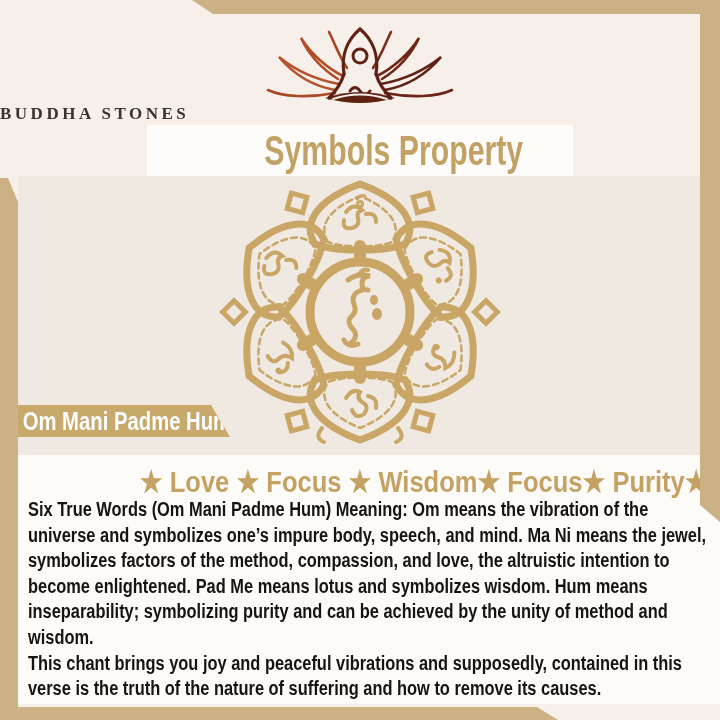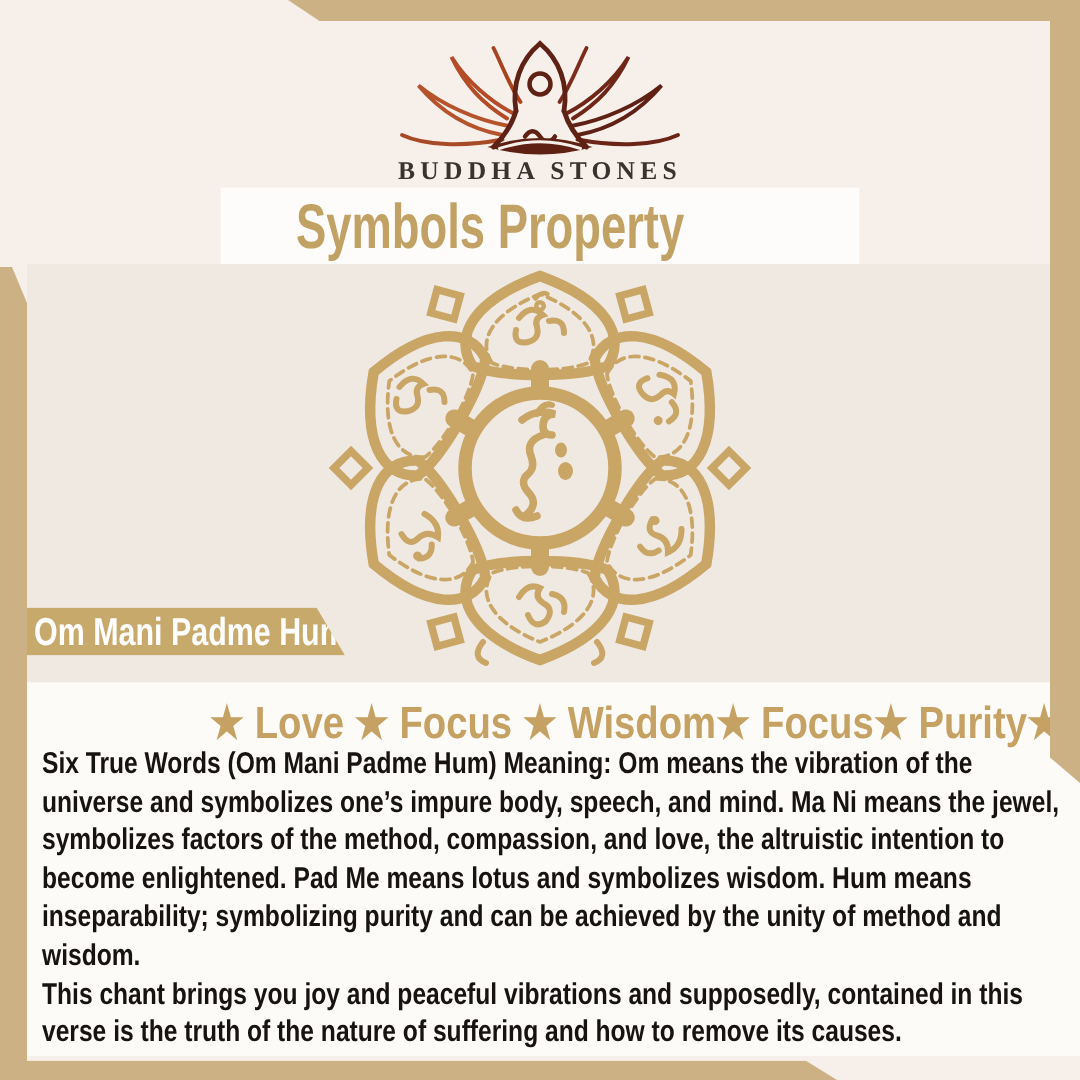--- a/index.html
+++ b/index.html
@@ -3,36 +3,36 @@
 <meta charset="utf-8">
 <style>
   html,body{margin:0;padding:0;}
   .stage{position:relative;width:720px;height:720px;background:#f7efea;overflow:hidden;
          font-family:"Liberation Sans", sans-serif;}
 
   
   .panel-beige{position:absolute;left:18px;top:176px;width:682px;height:279px;background:#f0e9e2;}
   .panel-white{position:absolute;left:18px;top:455px;width:702px;height:249px;background:#fdfbf8;}
   .title-band{position:absolute;left:147px;top:125px;width:426px;height:51px;background:#fefcfa;
-              display:flex;align-items:center;justify-content:flex-start;}
+              display:flex;align-items:center;justify-content:flex-end;}
 
   
   .tan{position:absolute;background:#ccb185;}
   .frame-top{left:192px;top:0;width:528px;height:14px;
              clip-path:polygon(0 0,100% 0,100% 100%,21px 100%);}
   .frame-right{left:700px;top:14px;width:20px;height:508px;
              clip-path:polygon(0 0,100% 0,100% 100%,0 calc(100% - 17px));}
   .frame-left{left:0;top:178px;width:18px;height:542px;
              clip-path:polygon(0 0,8px 0,100% 24px,100% 100%,0 100%);}
   .frame-bottom{left:0;top:707px;width:558px;height:13px;
              clip-path:polygon(0 0,537px 0,100% 100%,0 100%);}
 
   
   .logo-svg{position:absolute;left:255px;top:24px;width:210px;height:80px;}
-  .brand-name{position:absolute;left:0;top:104px;width:720px;text-align:center;
+  .brand-name{position:absolute;left:0;top:104px;width:720px;text-align:left;
               font-family:"Liberation Serif", serif;font-size:17px;font-weight:600;
               letter-spacing:3.5px;color:#3a332c;}
   .page-title{font-size:42px;font-weight:bold;color:#c2a165;display:inline-block;
               transform:scaleX(0.72);transform-origin:50% 50%;letter-spacing:0;}
 
   
   .mandala-svg{position:absolute;left:210px;top:162px;width:300px;height:300px;}
 
   
   .badge{position:absolute;left:18px;top:405px;width:212px;height:32px;background:#c8a96c;

